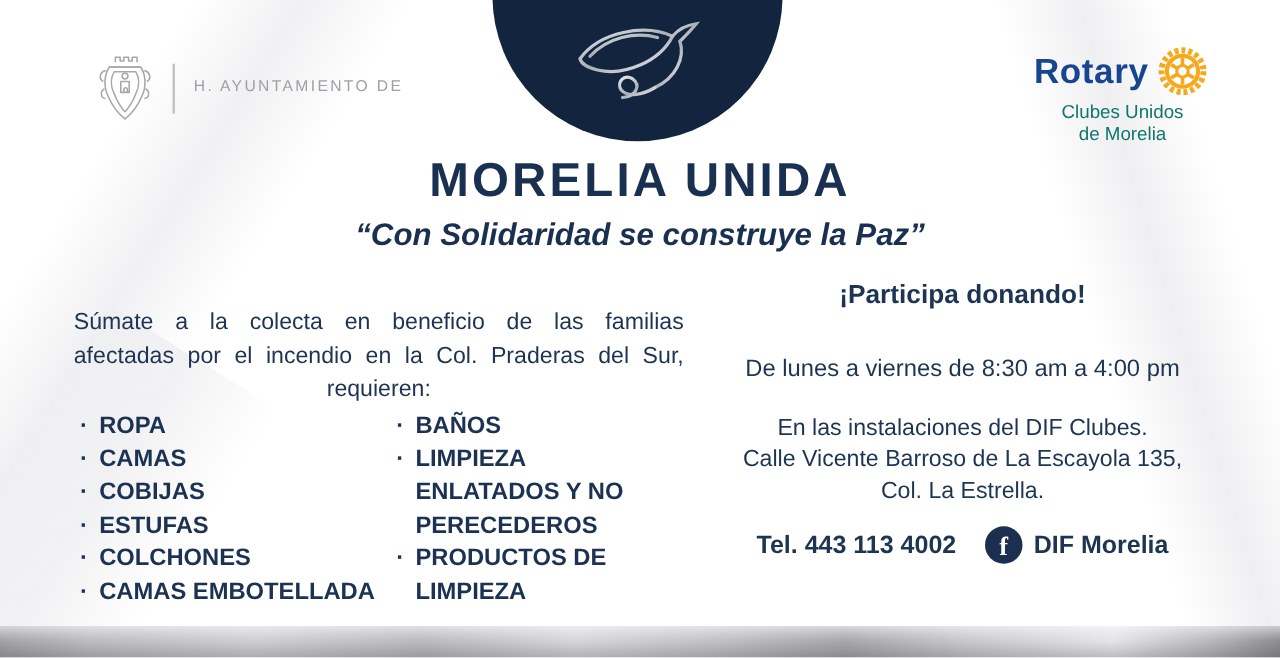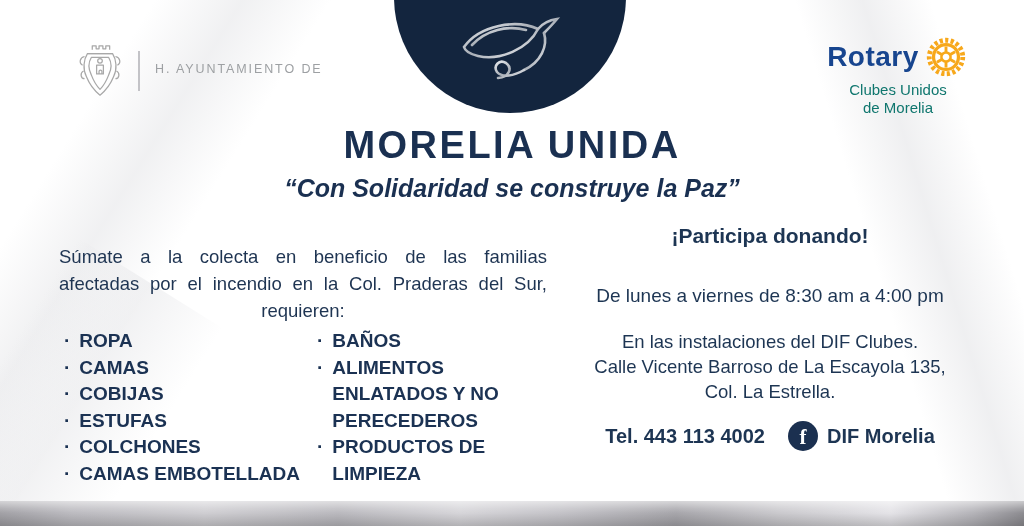--- a/index.html
+++ b/index.html
@@ -160,21 +160,21 @@
   </div>
   </div>
 <div class="abs needs-col needs-col-2">
 
 <div class="need-item">
     <span class="need-bullet">·</span>
     <span>BAÑOS</span>
   </div>
     <div class="need-item">
     <span class="need-bullet">·</span>
-    <span>ALIMENTOS ENLATADOS Y NO PERECEDEROS</span>
+    <span>LIMPIEZA ENLATADOS Y NO PERECEDEROS</span>
   </div>
     <div class="need-item">
     <span class="need-bullet">·</span>
     <span>PRODUCTOS DE LIMPIEZA</span>
   </div>
   </div>
 
 <div class="abs participate">
   <div class="abs participate-heading">¡Participa donando!</div>
   <div class="abs participate-schedule">De lunes a viernes de 8:30 am a 4:00 pm</div>

